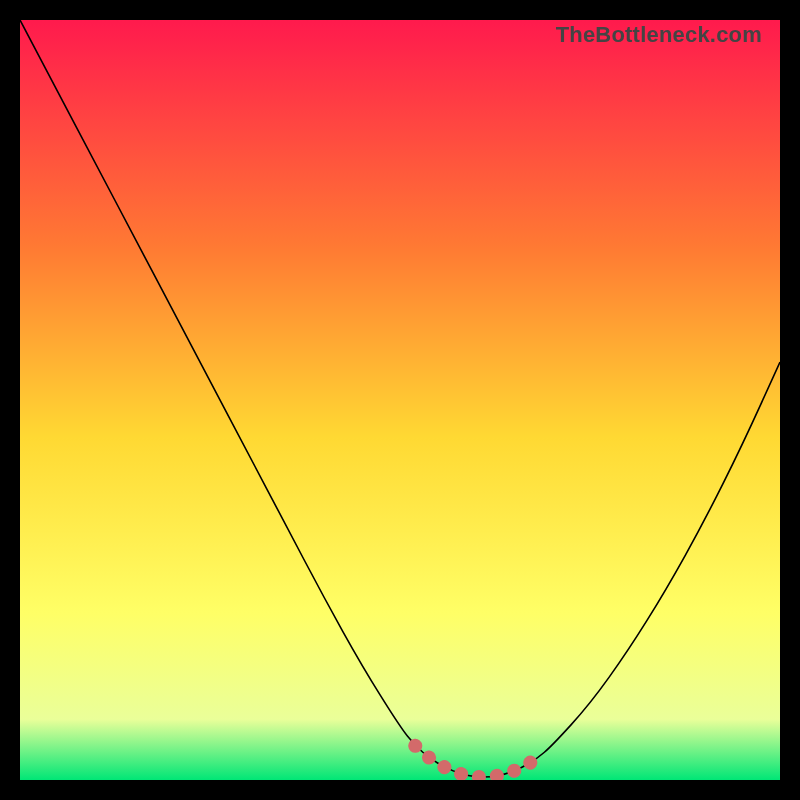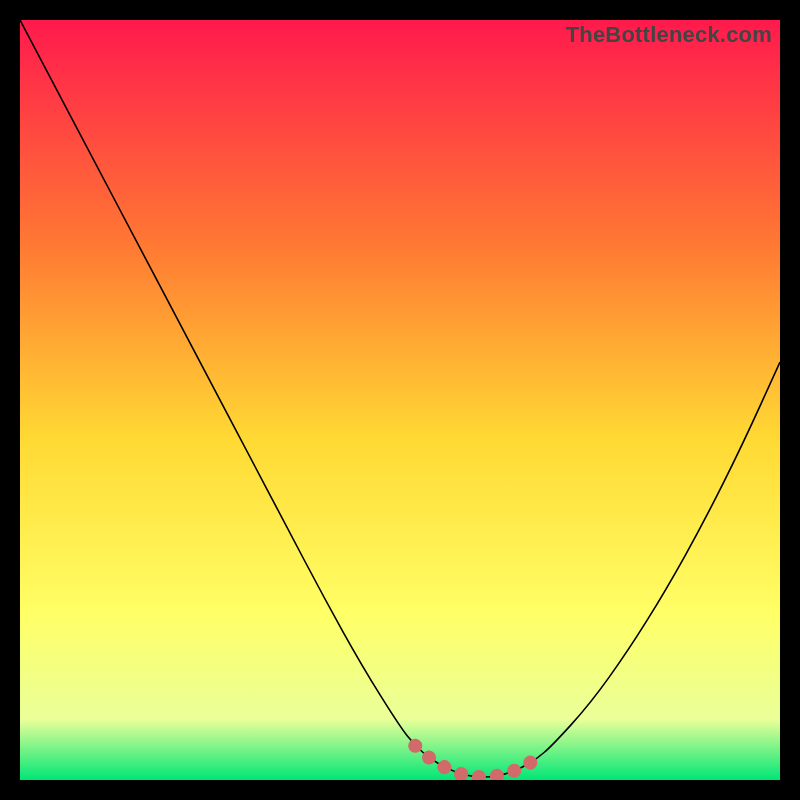--- a/index.html
+++ b/index.html
@@ -15,21 +15,21 @@
     position: absolute;
     left: 20px;
     top: 20px;
     width: 760px;
     height: 760px;
     background: #000;
   }
   .watermark {
     position: absolute;
     top: 2px;
-    right: 8px;
+    right: 18px;
     color: #444;
     font-size: 22px;
     font-weight: 600;
     letter-spacing: 0.2px;
     z-index: 20;
   }
   svg.plot {
     display: block;
   }
   .curve {

